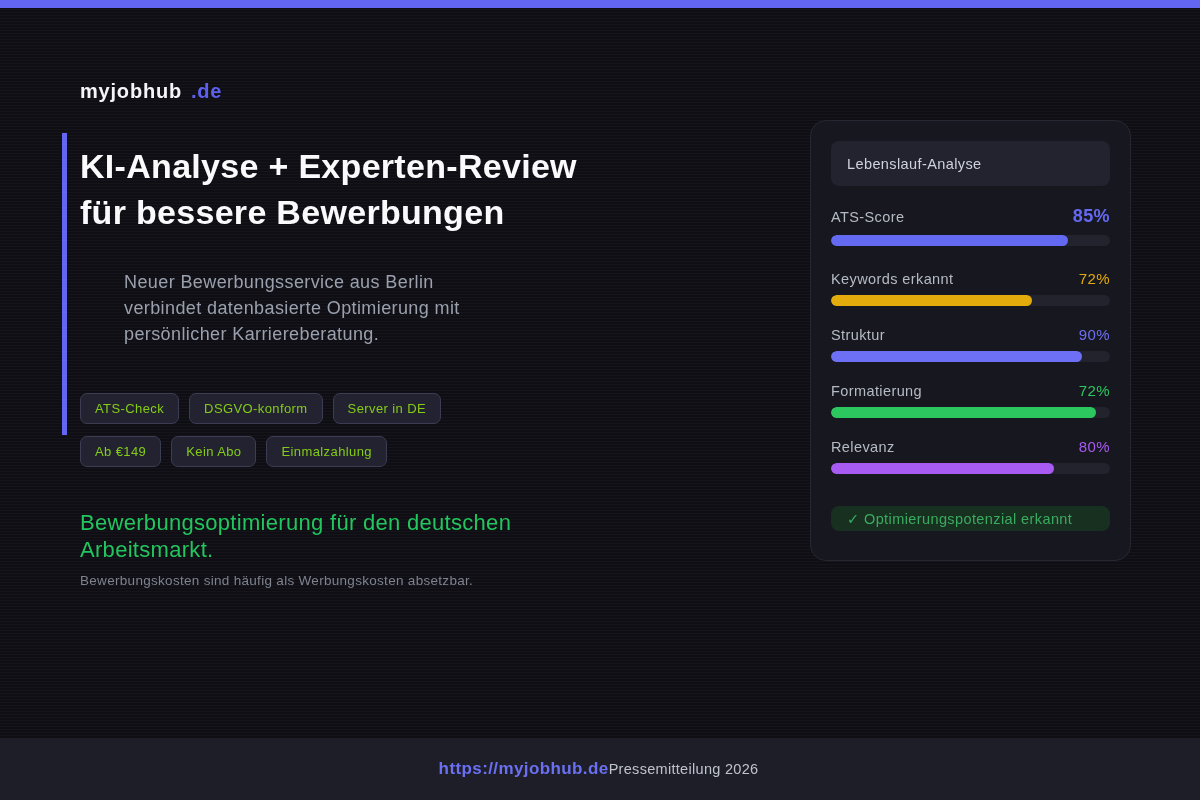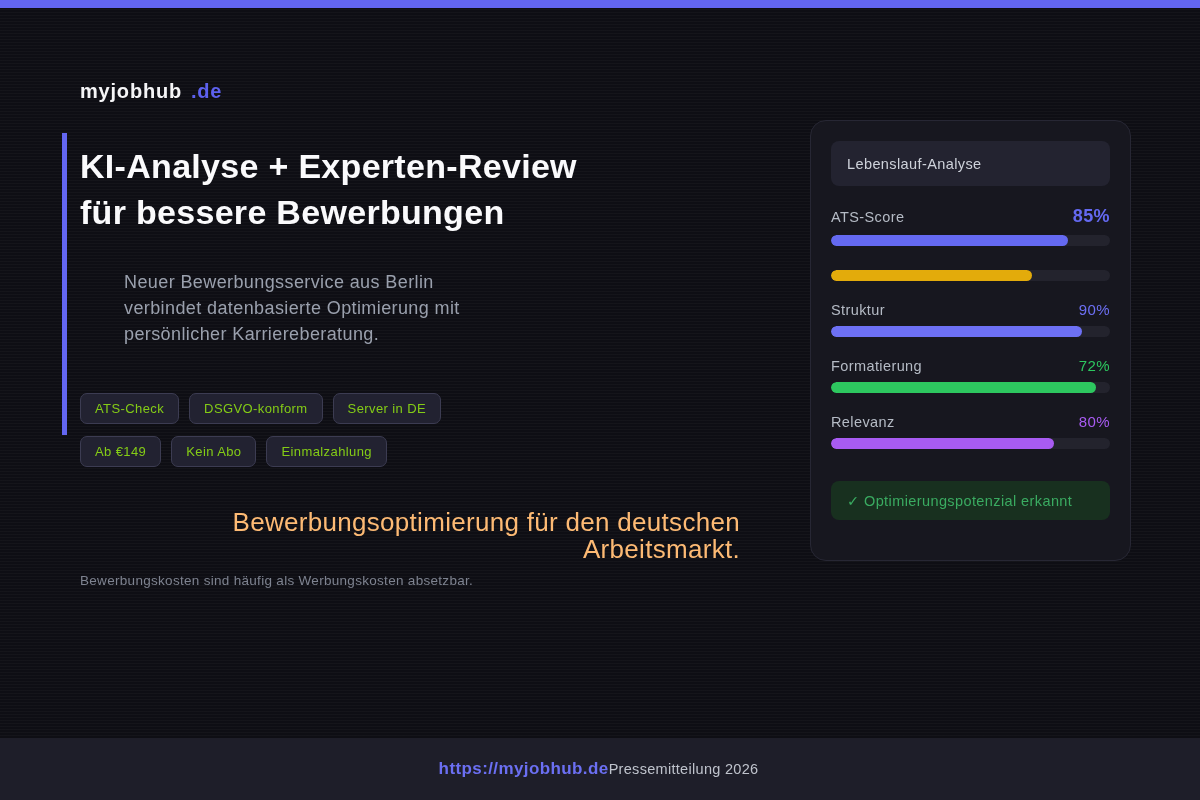--- a/index.html
+++ b/index.html
@@ -55,23 +55,22 @@
     display: inline-flex; align-items: center;
     height: 31px; padding: 0 14px;
     background: #222231; border: 1px solid #3c3c52;
     border-radius: 7px;
     font-size: 13px; letter-spacing: 0.4px; color: #84cc16;
     white-space: nowrap;
   }
 
   .statement { margin-top: 42px; }
   .statement .statement-text {
-    font-size: 26px; line-height: 27px; letter-spacing: 0.3px;
-    color: #fdba74;
-    text-align: right;
+    font-size: 22px; line-height: 27px; letter-spacing: 0.3px;
+    color: #22c55e;
   }
   .statement .statement-note {
     margin-top: 10px;
     font-size: 13.5px; letter-spacing: 0.3px;
     color: #7e8390;
   }
 
   
   .card {
     position: absolute; left: 810px; top: 120px;
@@ -99,21 +98,21 @@
   .metric-label { font-size: 14.5px; letter-spacing: 0.4px; color: #b5bbc5; }
   .metric-value { font-size: 15px; letter-spacing: 0.4px; }
   .metric.first .metric-value { font-size: 18px; font-weight: bold; }
   .metric-track {
     margin-top: 8px; height: 11px;
     background: #23232d; border-radius: 6px;
     overflow: hidden;
   }
   .metric-fill { height: 100%; border-radius: 6px; }
   .result-badge {
-    margin-top: 32px; height: 39px;
+    margin-top: 32px; height: 25px;
     background: #18301f; border-radius: 8px;
     display: flex; align-items: center;
     padding: 4px 16px;
     font-size: 14.5px; letter-spacing: 0.4px; color: #3aab61;
   }
 
   
   .footer {
     position: absolute; left: 0; bottom: 0;
     width: 1200px; height: 62px;
@@ -178,20 +177,24 @@
     <div class="metric-top">
       <span class="metric-label">ATS-Score</span>
       <span class="metric-value" style="color: rgb(100, 105, 241);">85%</span>
     </div>
     <div class="metric-track">
       <div class="metric-fill" style="width: 85%; background: rgb(100, 105, 241);"></div>
     </div>
   </div>
 
   <div class="metric second">
+    <div class="metric-top">
+      <span class="metric-label">Keywords erkannt</span>
+      <span class="metric-value" style="color: rgb(227, 171, 11);">72%</span>
+    </div>
     <div class="metric-track">
       <div class="metric-fill" style="width: 72%; background: rgb(227, 171, 11);"></div>
     </div>
   </div>
 
   <div class="metric">
     <div class="metric-top">
       <span class="metric-label">Struktur</span>
       <span class="metric-value" style="color: rgb(109, 112, 244);">90%</span>
     </div>

